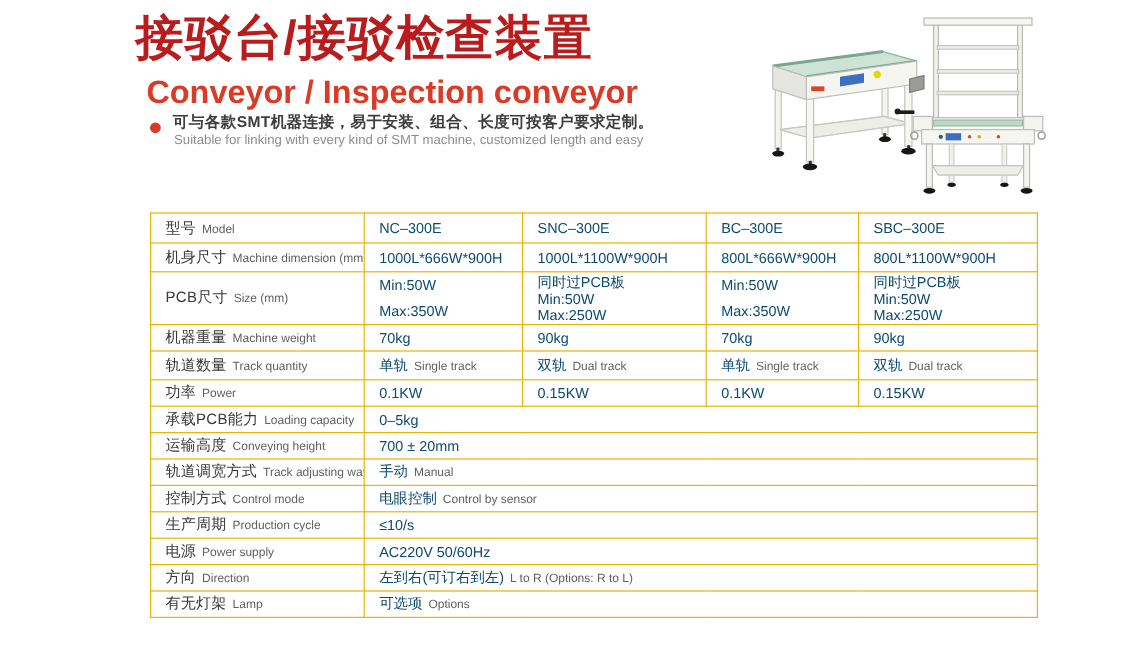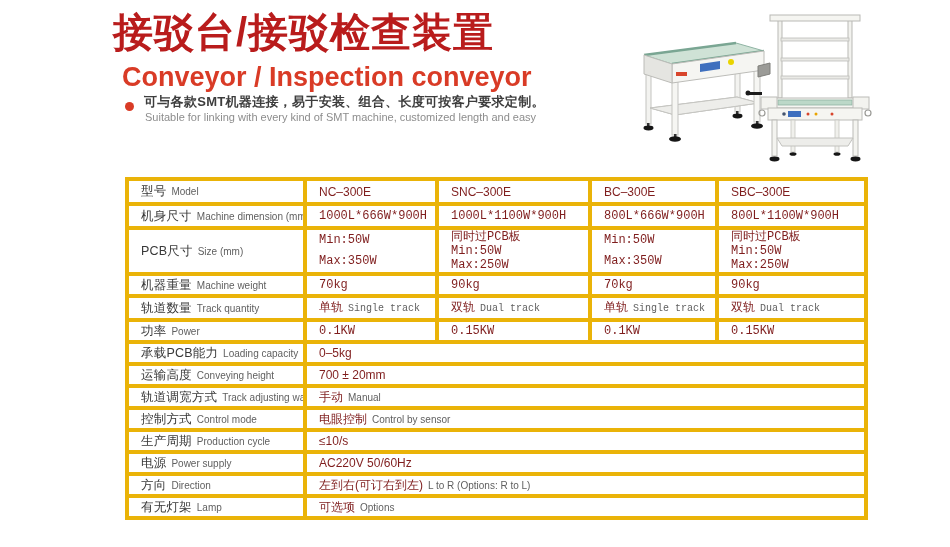--- a/index.html
+++ b/index.html
@@ -28,37 +28,37 @@
   }
   
   .img-left{position:absolute;left:638px;top:22px;}
   .img-right{position:absolute;left:758px;top:12px;}
   
   table.spec{
     position:absolute;left:125px;top:177px;width:739px;
     border-collapse:collapse;table-layout:fixed;
   }
   table.spec td{
-    border:4px solid #eab308;
+    border:1px solid #eab308;
     padding:0 0 0 12px;vertical-align:middle;
     color:#3c3c3c;font-size:12px;
     overflow:hidden;white-space:nowrap;
   }
   thead tr{height:25px;}
   tbody tr{height:22px;}
   tbody tr.r-dim{height:24px;}
   tbody tr.r-track{height:24px;}
   tbody tr.tall{height:44px;}
   .zh{font-size:12.5px;color:#383838;}
   .en{font-size:10px;color:#5f5f5f;margin-left:5px;}
   td.lbl .zh{letter-spacing:.2px;}
   td.spanv{padding-left:145px;}
-  .cl{line-height:14px;font-family:Liberation Mono, monospace;}
+  .cl{line-height:14px;}
   td.loose .cl{line-height:21px;}
-  td .t{font-size:12px;color:#7f1d1d;}
+  td .t{font-size:12px;color:#0c4a6e;}
 </style>
 </head>
 <body>
 
 <div class="title-zh">接驳台/接驳检查装置</div>
 <div class="title-en">Conveyor / Inspection conveyor</div>
 
 <div class="bullet-row">
   <span class="bullet-dot"></span>
   <span class="bullet-zh">可与各款SMT机器连接，易于安装、组合、长度可按客户要求定制。</span>

